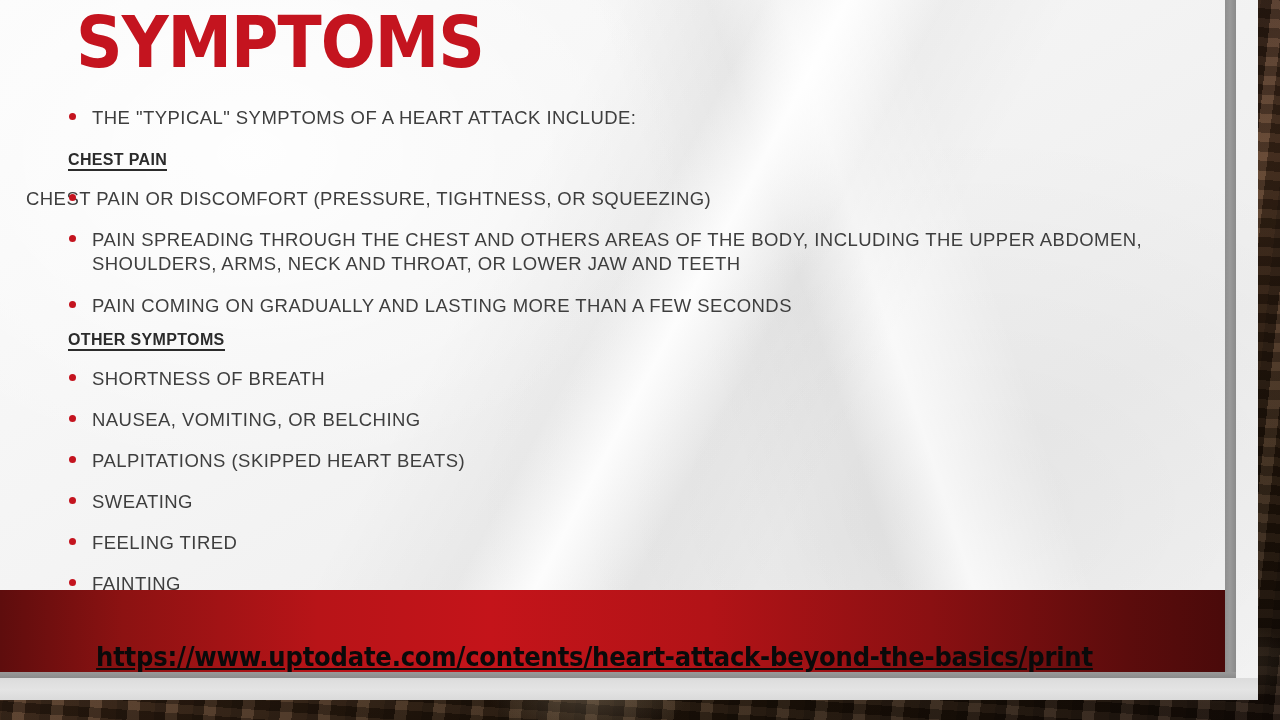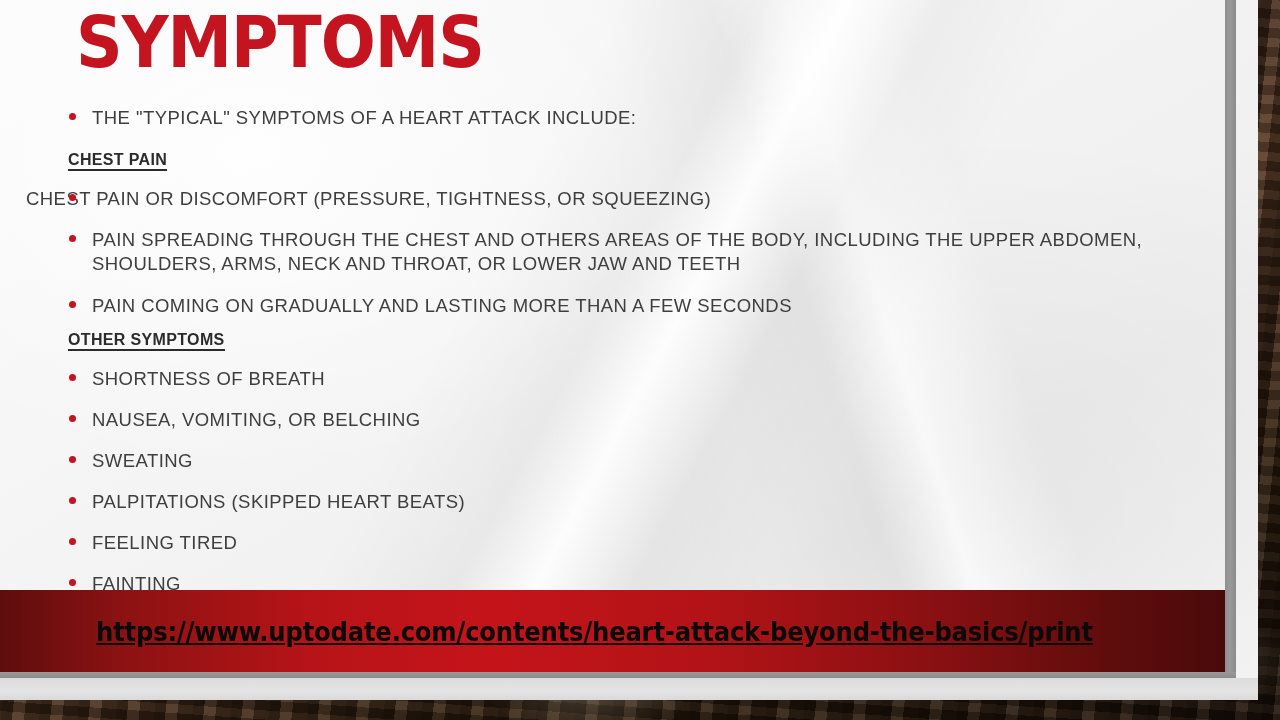--- a/index.html
+++ b/index.html
@@ -129,21 +129,21 @@
       linear-gradient(90deg,
         #5e0d0d 0%,
         #8c1212 10%,
         #b81418 26%,
         #c4141a 40%,
         #b21317 58%,
         #8a1012 76%,
         #5c0c0c 92%,
         #4a0a0a 100%);
     display:flex;
-    align-items:center;
+    align-items:flex-end;
     justify-content:center;
   }
 
   #banner-link {
     font-family:"Liberation Sans Narrow","DejaVu Sans Condensed","Liberation Sans", sans-serif;
     font-size:27px;
     font-weight:bold;
     color:#0a0a0a;
     letter-spacing:-.2px;
     white-space:nowrap;
@@ -185,23 +185,23 @@
       <div class="row bullet" id="r-cp3">PAIN COMING ON GRADUALLY AND LASTING MORE THAN A FEW SECONDS</div>
 
       <div class="section-head">
         <span>OTHER SYMPTOMS</span>
       </div>
 
       <div class="row bullet tight">SHORTNESS OF BREATH</div>
 
       <div class="row bullet tight">NAUSEA, VOMITING, OR BELCHING</div>
 
+      <div class="row bullet tight">PALPITATIONS (SKIPPED HEART BEATS)</div>
+
       <div class="row bullet tight">SWEATING</div>
-
-      <div class="row bullet tight">PALPITATIONS (SKIPPED HEART BEATS)</div>
 
 
       <div class="row bullet tight">FEELING TIRED</div>
 
       <div class="row bullet tight">FAINTING</div>
 
     </div>
 
     <div id="banner">
       <a id="banner-link" href="#">https://www.uptodate.com/contents/heart-attack-beyond-the-basics/print</a>

